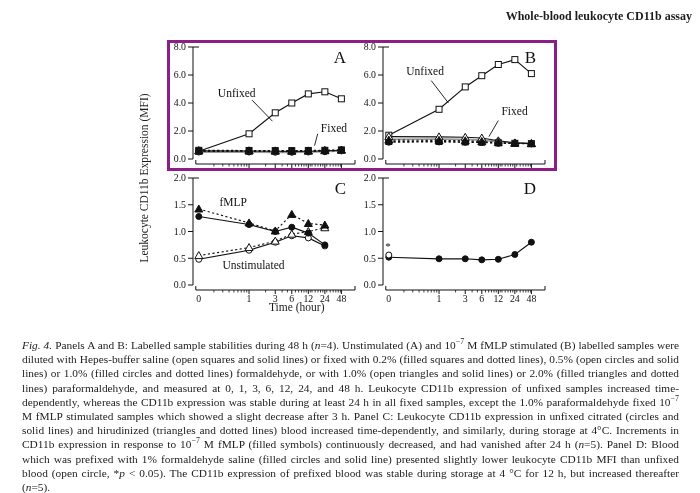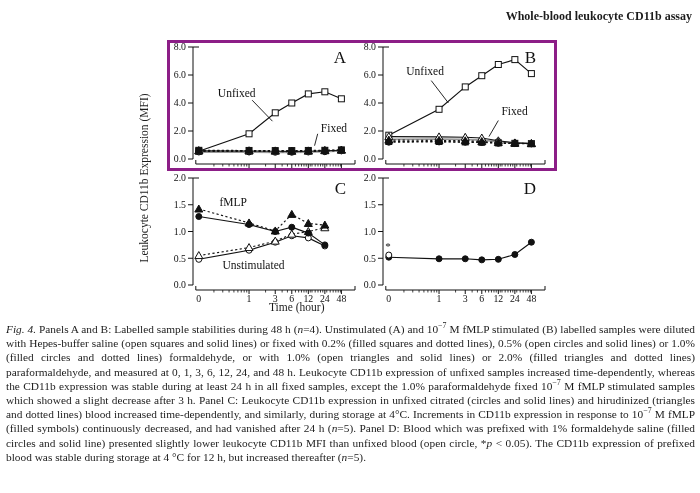--- a/index.html
+++ b/index.html
@@ -7,21 +7,21 @@
         font-family:"Liberation Serif",serif;color:#1c1c1c;overflow:hidden;}
   .title{position:absolute;top:9px;right:8px;margin:0;font-size:12px;font-weight:bold;
          font-family:"Liberation Serif",serif;}
   .hbox{position:absolute;left:167px;top:40px;width:390px;height:131px;
         box-sizing:border-box;border:3px solid #8c1e87;}
   svg.fig{position:absolute;left:0;top:0;}
   svg text{font-family:"Liberation Serif",serif;fill:#111;}
   .ylabel{position:absolute;left:35px;top:171px;width:220px;height:14px;text-align:center;
           font-size:11.5px;transform:rotate(-90deg);}
   .xlabel{position:absolute;left:269px;top:301px;width:200px;text-align:left;font-size:11.5px;}
-  .caption{position:absolute;left:6px;right:5px;top:322px;margin:0;font-size:11.35px;
+  .caption{position:absolute;left:6px;right:5px;top:322px;margin:16px;font-size:11.35px;
            line-height:14.2px;text-align:justify;}
   .caption sup{font-size:.7em;line-height:0;}
 </style>
 </head>
 <body>
 
 <div class="page">
   <h1 class="title">Whole-blood leukocyte CD11b assay</h1>
   <div class="hbox"></div>
   <svg class="fig" id="fig" width="700" height="320">

